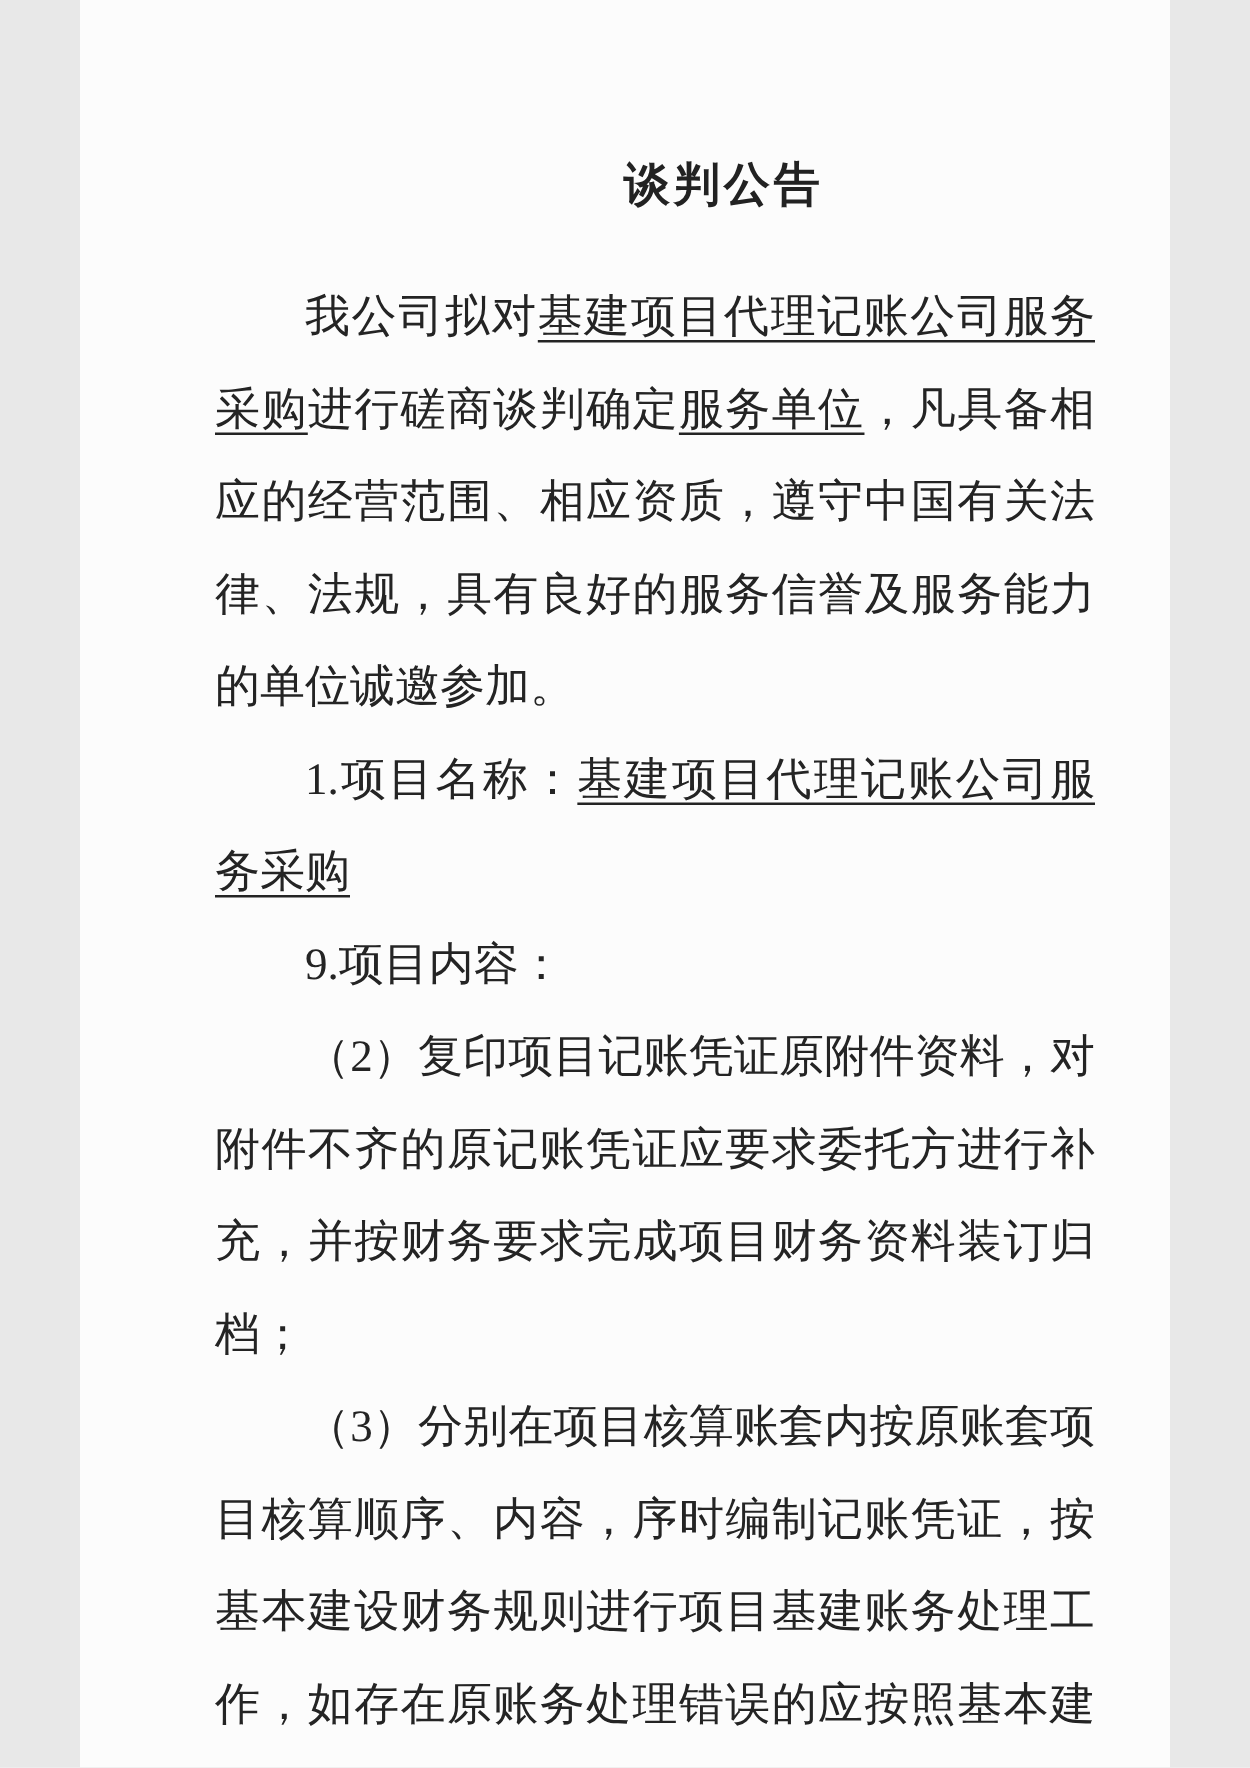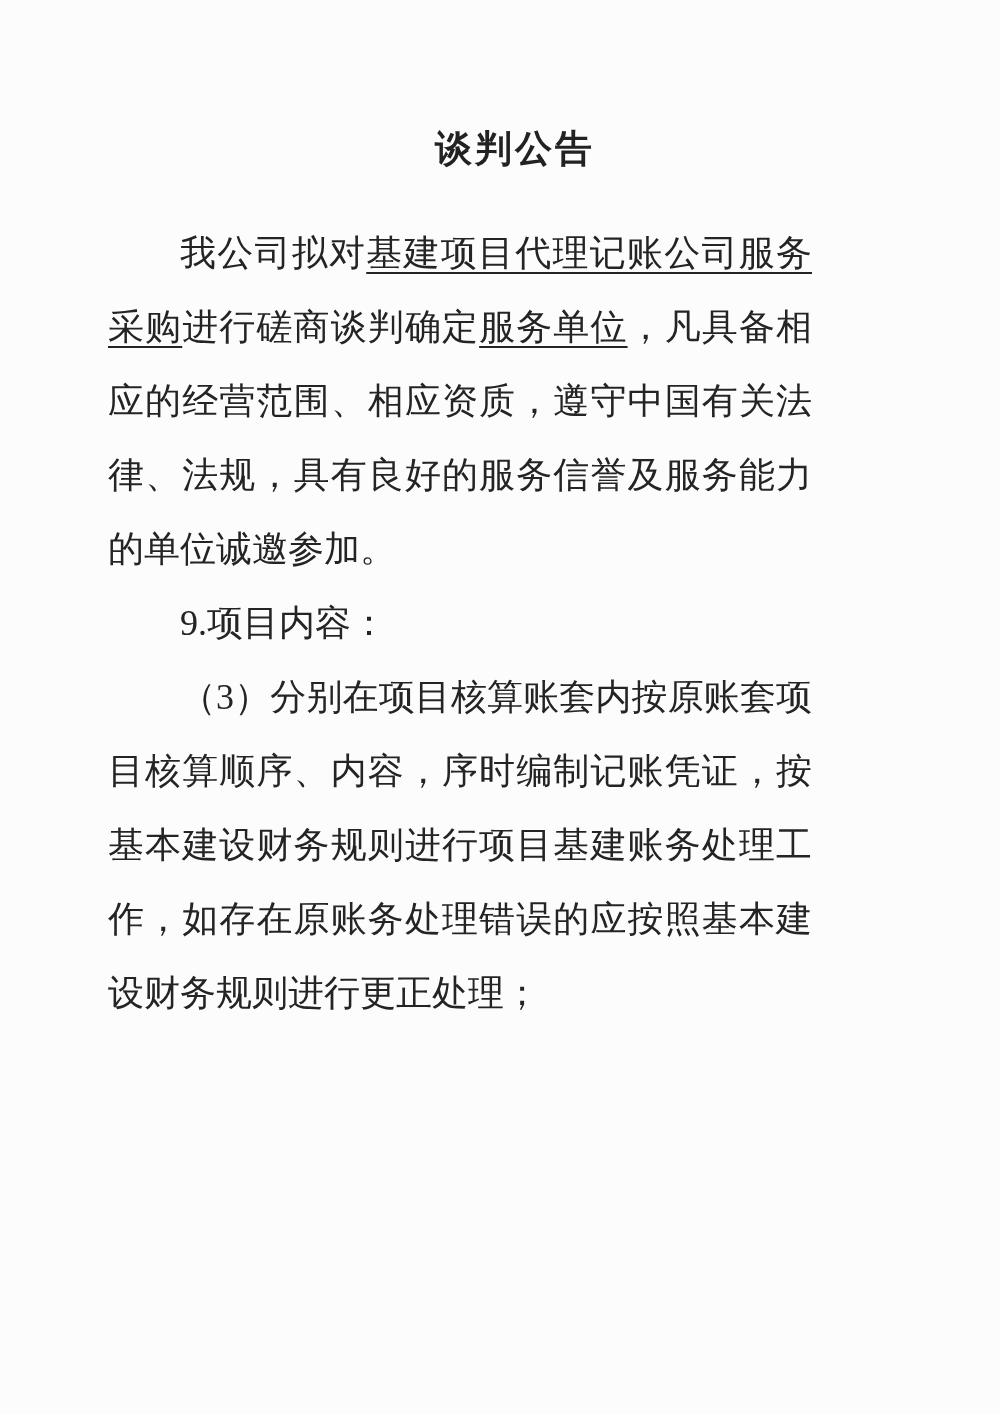--- a/index.html
+++ b/index.html
@@ -2,21 +2,21 @@
 <html><head>
 <meta charset="utf-8">
 <style>
   html, body {
     margin: 0;
     padding: 0;
     background: #e8e8e8;
   }
   .page {
     position: relative;
-    width: 1000px;
+    width: 872px;
     height: 1414px;
     margin: 0 auto;
     background: #fcfcfc;
     color: #1e1e1e;
     font-family: "Liberation Serif", "DejaVu Serif", serif;
     overflow: hidden;
   }
   .doc-title {
     margin: 0;
     padding-top: 124px;
@@ -53,23 +53,25 @@
 <body>
 
 <div class="page">
 
   <h1 class="doc-title">谈判公告</h1>
 
   <div class="doc-body">
 
     <p><span>我公司拟对</span><span class="u">基建项目代理记账公司服务采购</span><span>进行磋商谈判确定</span><span class="u">服务单位</span><span>，凡具备相应的经营范围、相应资质，遵守中国有关法律、法规，具有良好的服务信誉及服务能力的单位诚邀参加。</span></p>
 
+    <p><span>1.项目名称：</span><span class="u">基建项目代理记账公司服务采购</span></p>
 
     <p><span>9.项目内容：</span></p>
 
 
+    <p><span>（2）复印项目记账凭证原附件资料，对附件不齐的原记账凭证应要求委托方进行补充，并按财务要求完成项目财务资料装订归档；</span></p>
 
     <p><span>（3）分别在项目核算账套内按原账套项目核算顺序、内容，序时编制记账凭证，按基本建设财务规则进行项目基建账务处理工作，如存在原账务处理错误的应按照基本建设财务规则进行更正处理；</span></p>
 
 
 
   </div>
 </div>
 
 </body></html>

